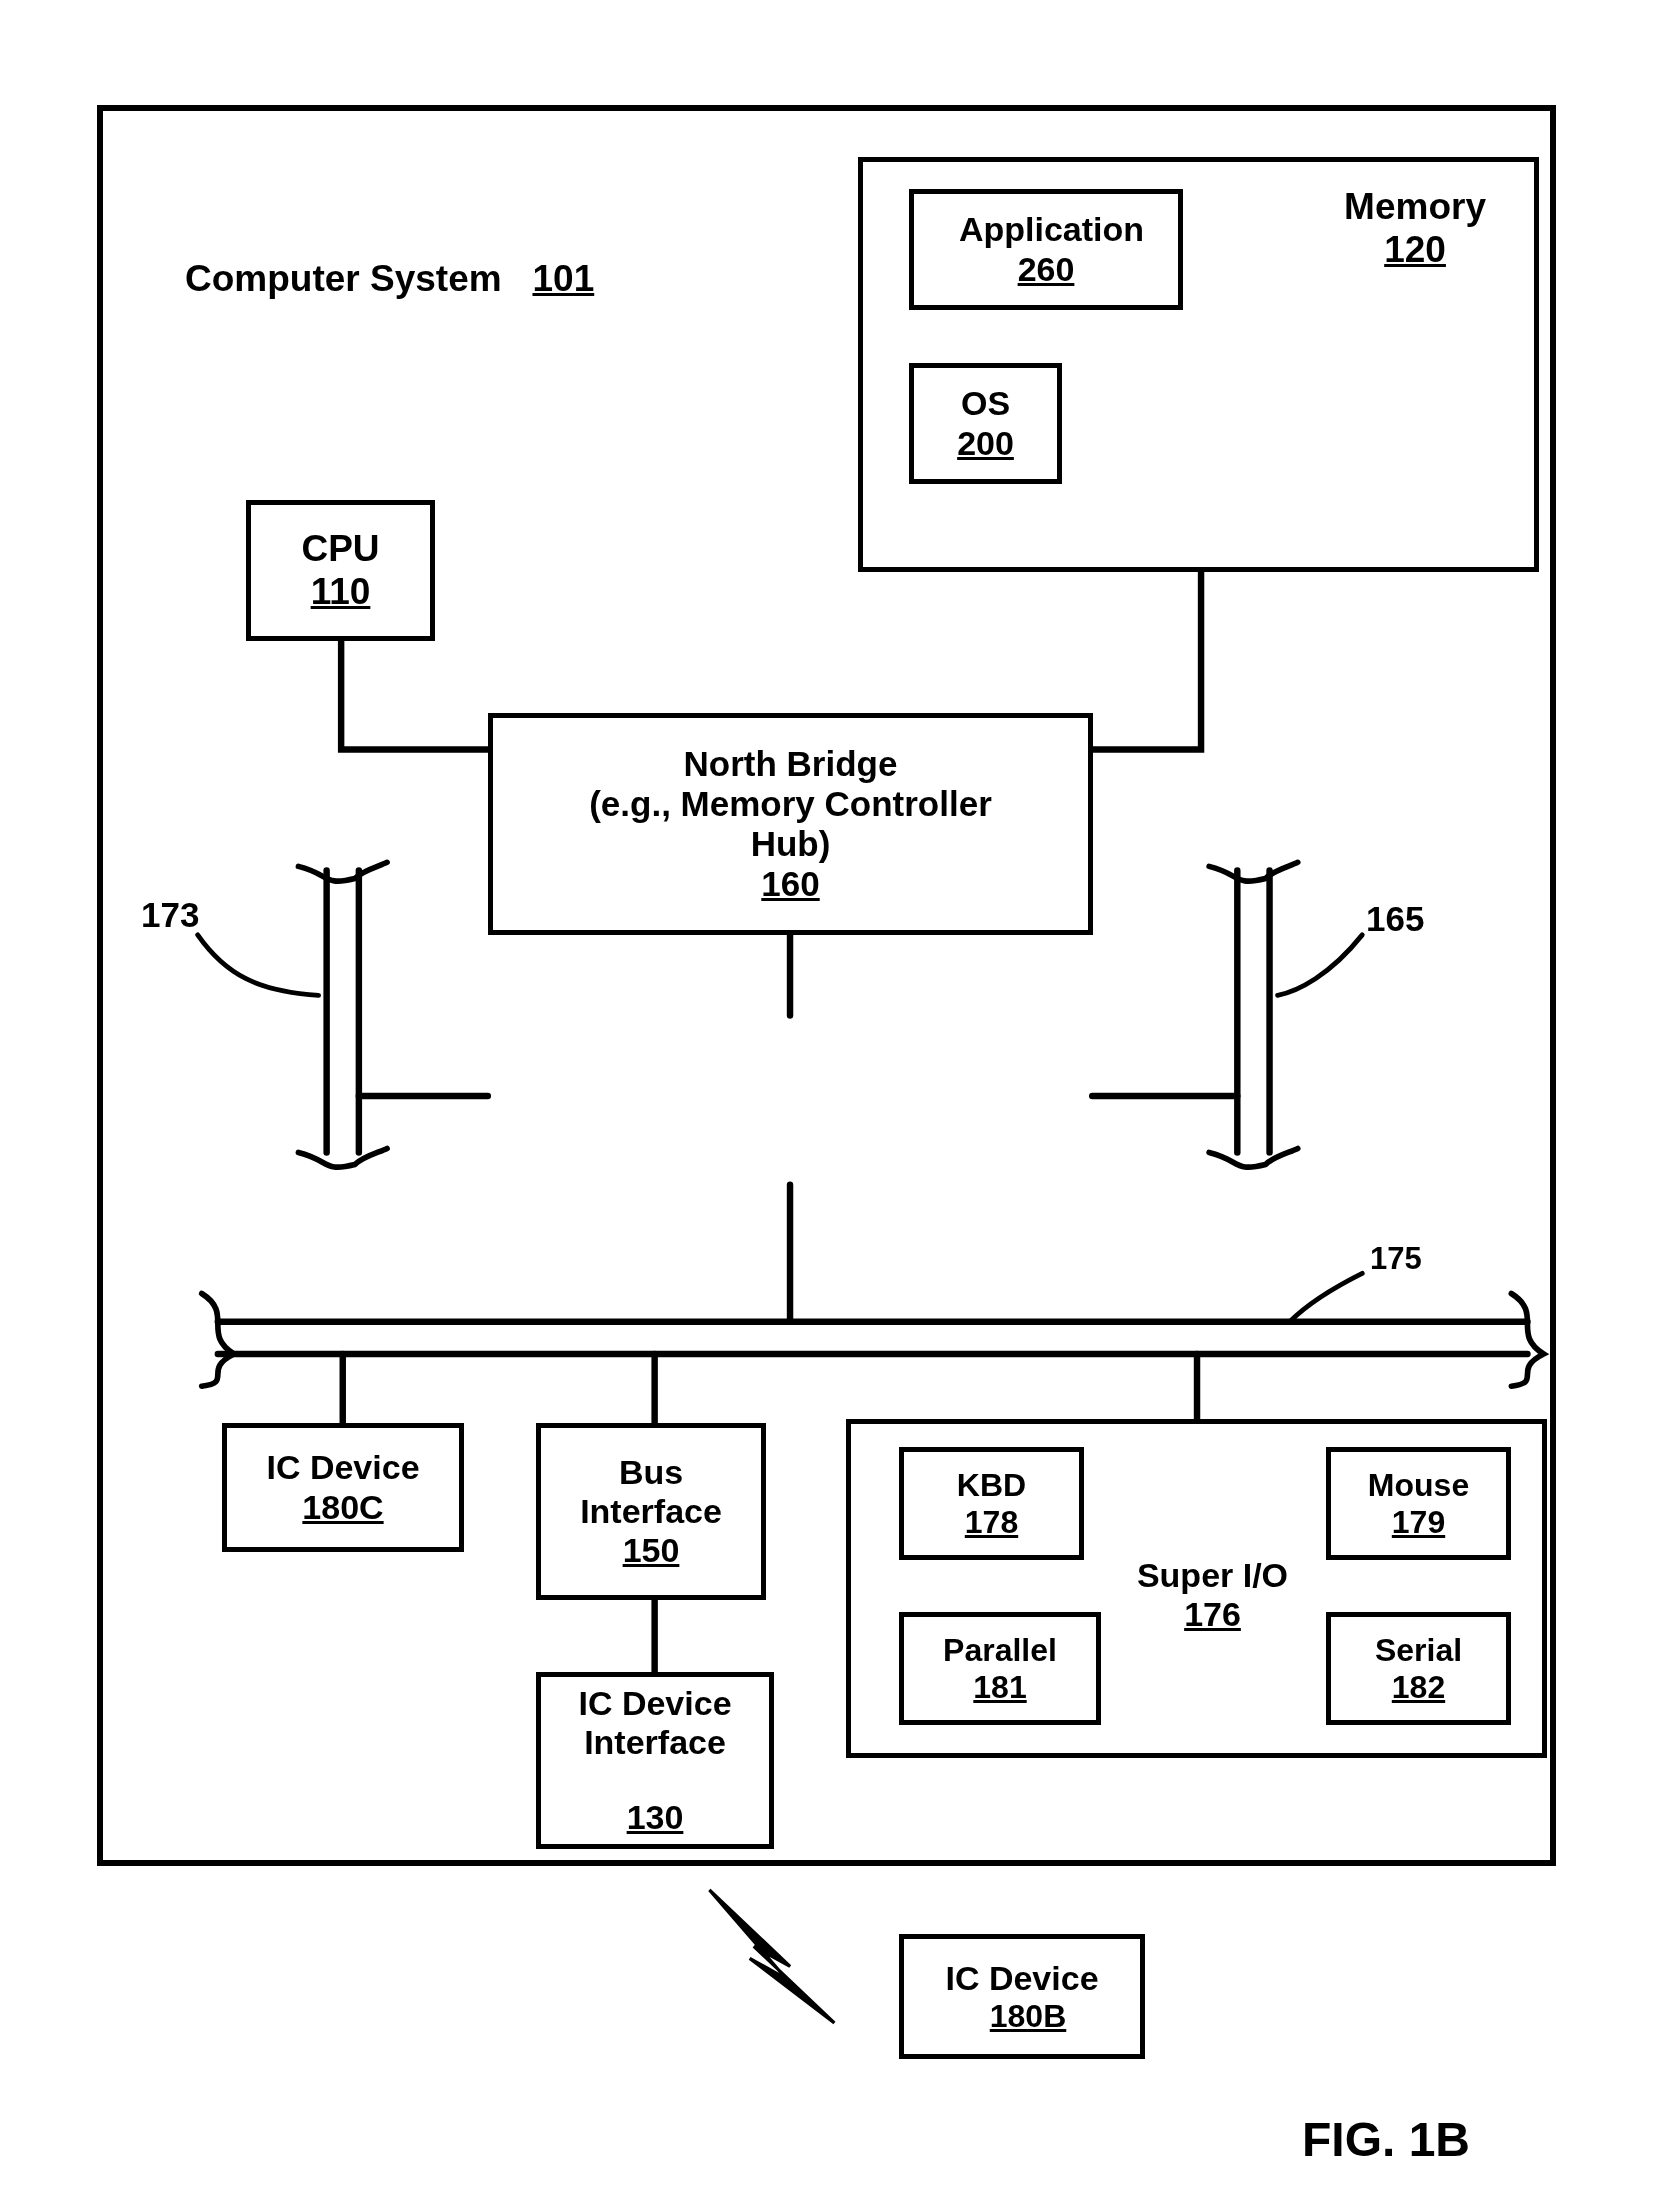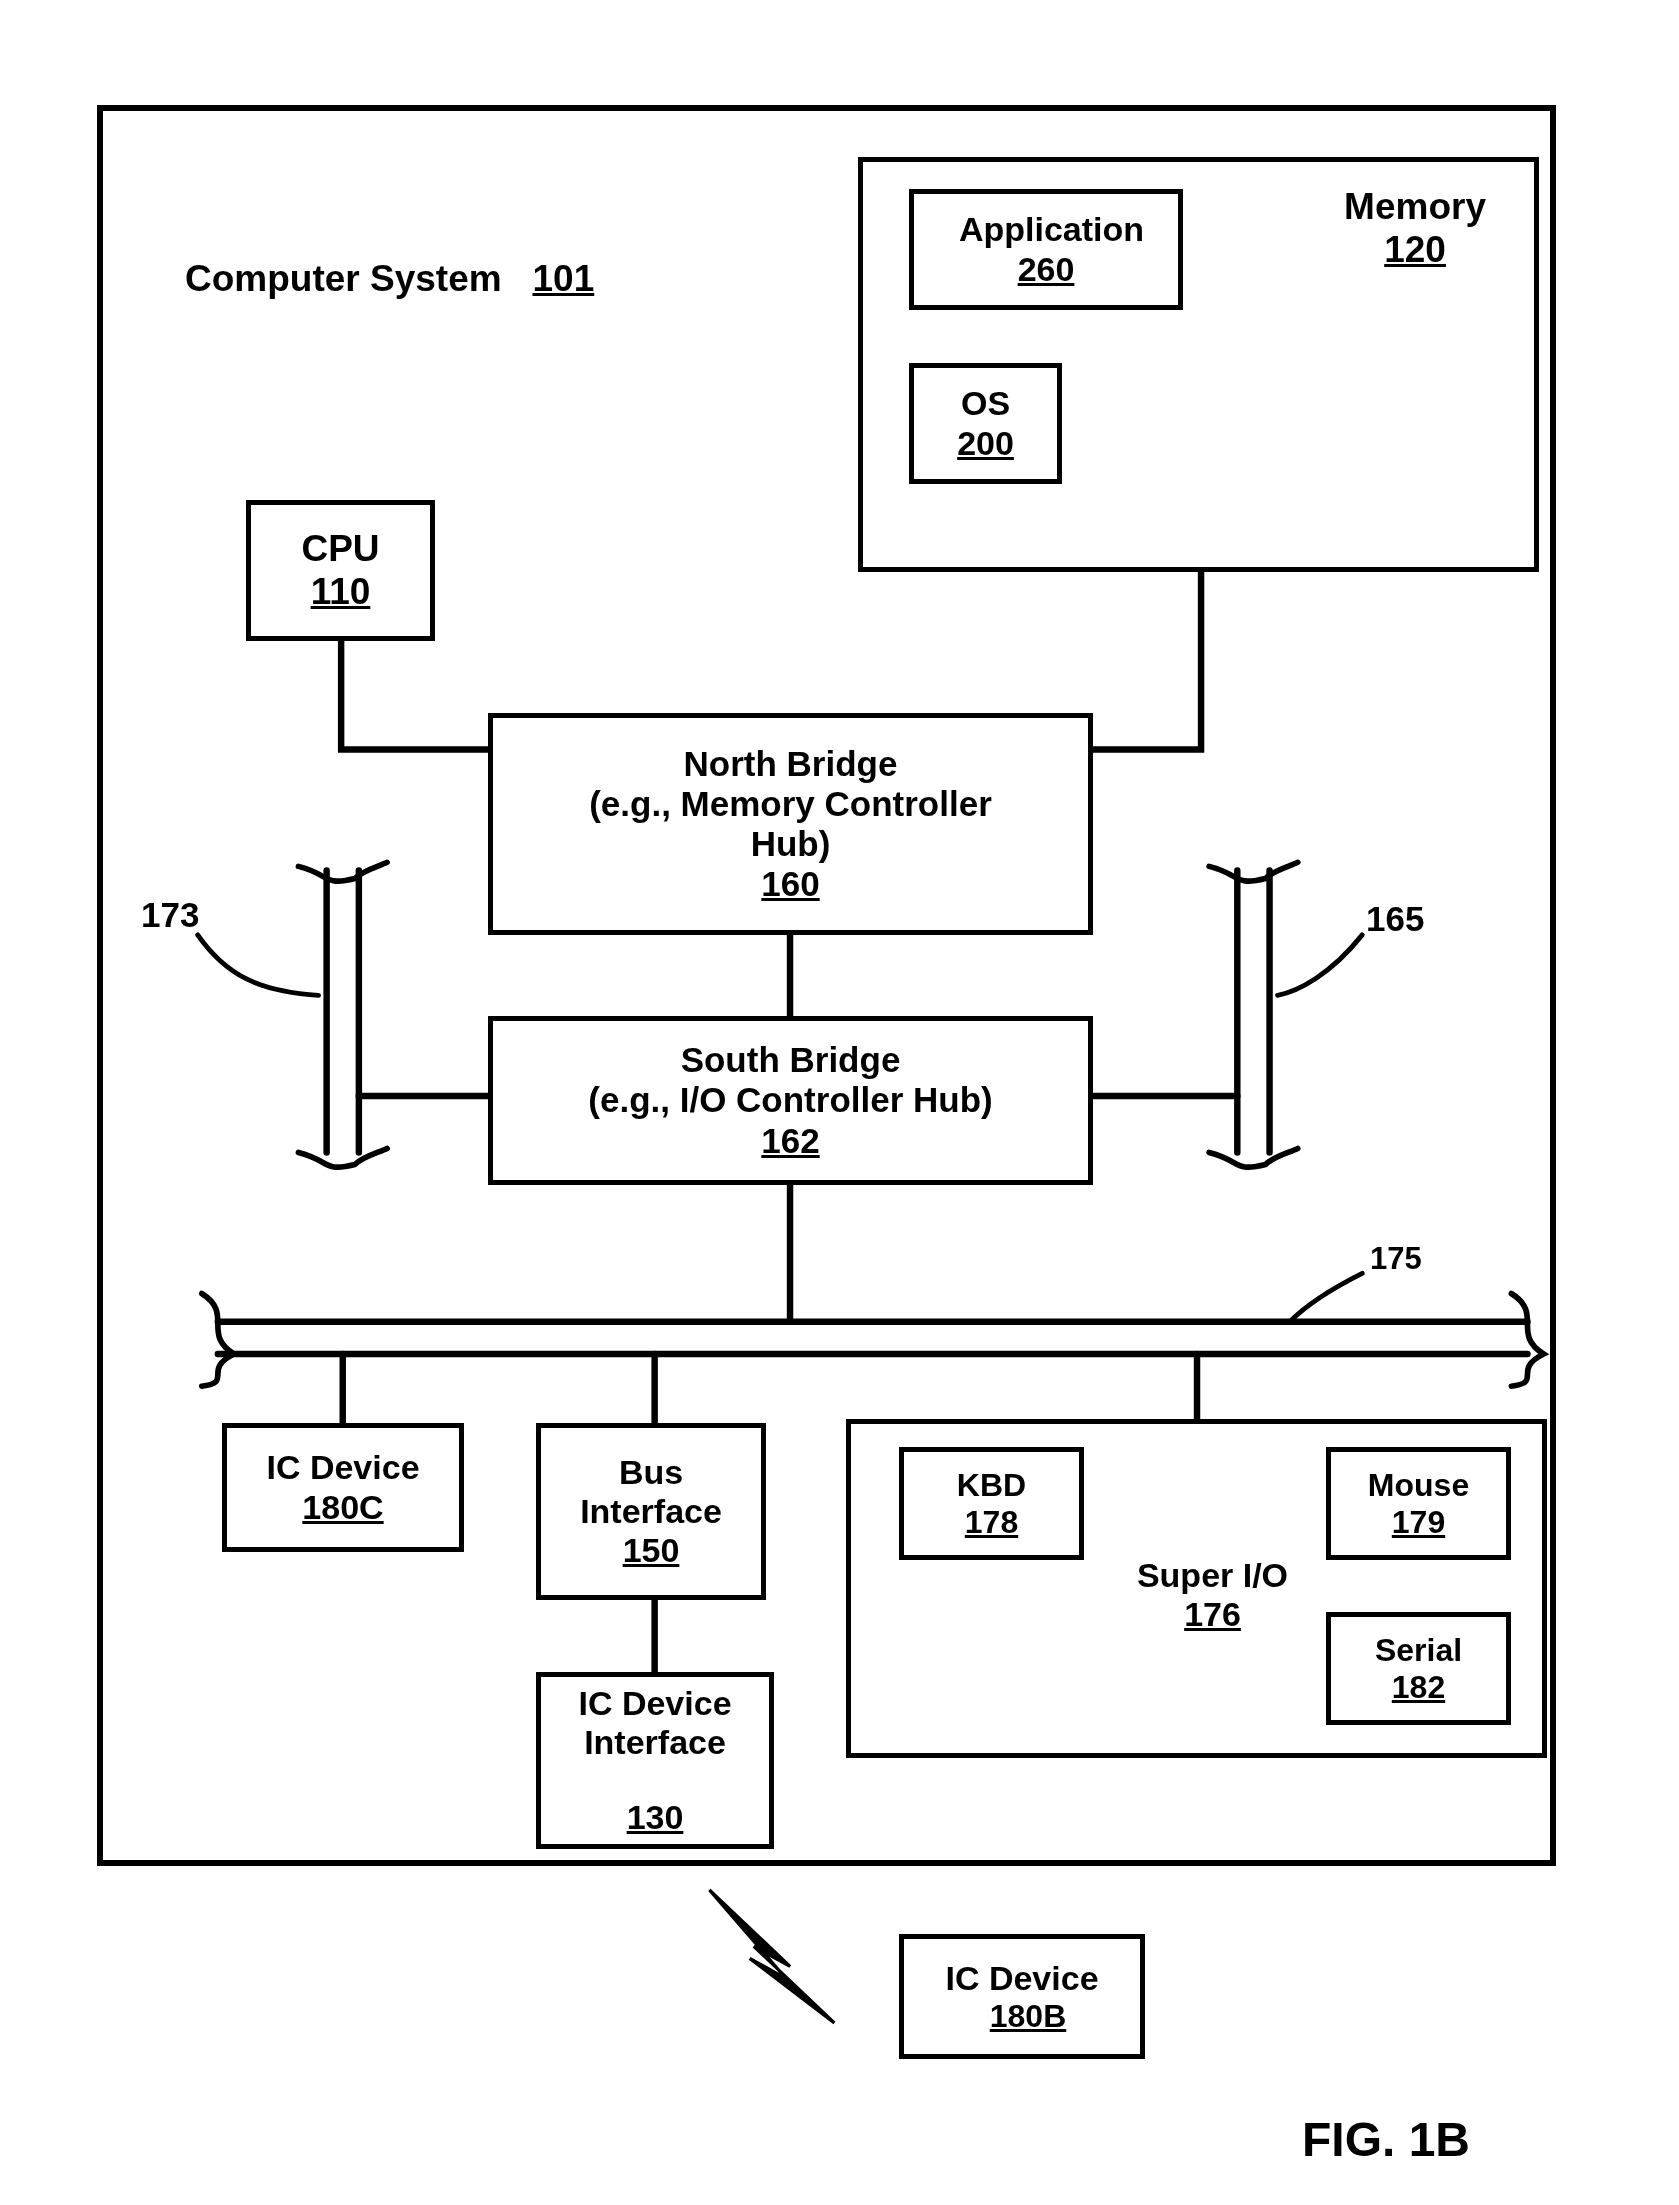--- a/index.html
+++ b/index.html
@@ -97,25 +97,20 @@
     <div class="ref" style="font-size:37px;">110</div>
   </div>
 
   <div class="box" style="left:488px; top:713px; width:605px; height:222px;">
     <div class="label" style="font-size:35px;">North Bridge</div>
     <div class="label" style="font-size:35px;">(e.g., Memory Controller</div>
     <div class="label" style="font-size:35px;">Hub)</div>
     <div class="ref" style="font-size:35px;">160</div>
   </div>
 
-  <div class="box" style="left:488px; top:1016px; width:605px; height:169px;">
-    <div class="label" style="font-size:35px;">South Bridge</div>
-    <div class="label" style="font-size:35px;">(e.g., I/O Controller Hub)</div>
-    <div class="ref" style="font-size:35px;">162</div>
-  </div>
 
   <div class="box" style="left:222px; top:1423px; width:242px; height:129px;">
     <div class="label" style="font-size:34px;">IC Device</div>
     <div class="ref" style="font-size:34px;">180C</div>
   </div>
 
   <div class="box" style="left:536px; top:1423px; width:230px; height:177px;">
     <div class="label" style="font-size:34px;">Bus</div>
     <div class="label" style="font-size:34px;">Interface</div>
     <div class="ref" style="font-size:34px;">150</div>
@@ -138,20 +133,24 @@
   <div class="box" style="left:899px; top:1447px; width:185px; height:113px;">
     <div class="label" style="font-size:32px;">KBD</div>
     <div class="ref" style="font-size:32px;">178</div>
   </div>
 
   <div class="box" style="left:1326px; top:1447px; width:185px; height:113px;">
     <div class="label" style="font-size:32px;">Mouse</div>
     <div class="ref" style="font-size:32px;">179</div>
   </div>
 
+  <div class="box" style="left:899px; top:1612px; width:202px; height:113px;">
+    <div class="label" style="font-size:32px;">Parallel</div>
+    <div class="ref" style="font-size:32px;">181</div>
+  </div>
 
   <div class="box" style="left:1326px; top:1612px; width:185px; height:113px;">
     <div class="label" style="font-size:32px;">Serial</div>
     <div class="ref" style="font-size:32px;">182</div>
   </div>
 
   <div class="box" style="left:899px; top:1934px; width:246px; height:125px;">
     <div class="label" style="font-size:34px;">IC Device</div>
     <div class="ref" style="font-size:32px;margin-left:12px;">180B</div>
   </div>

